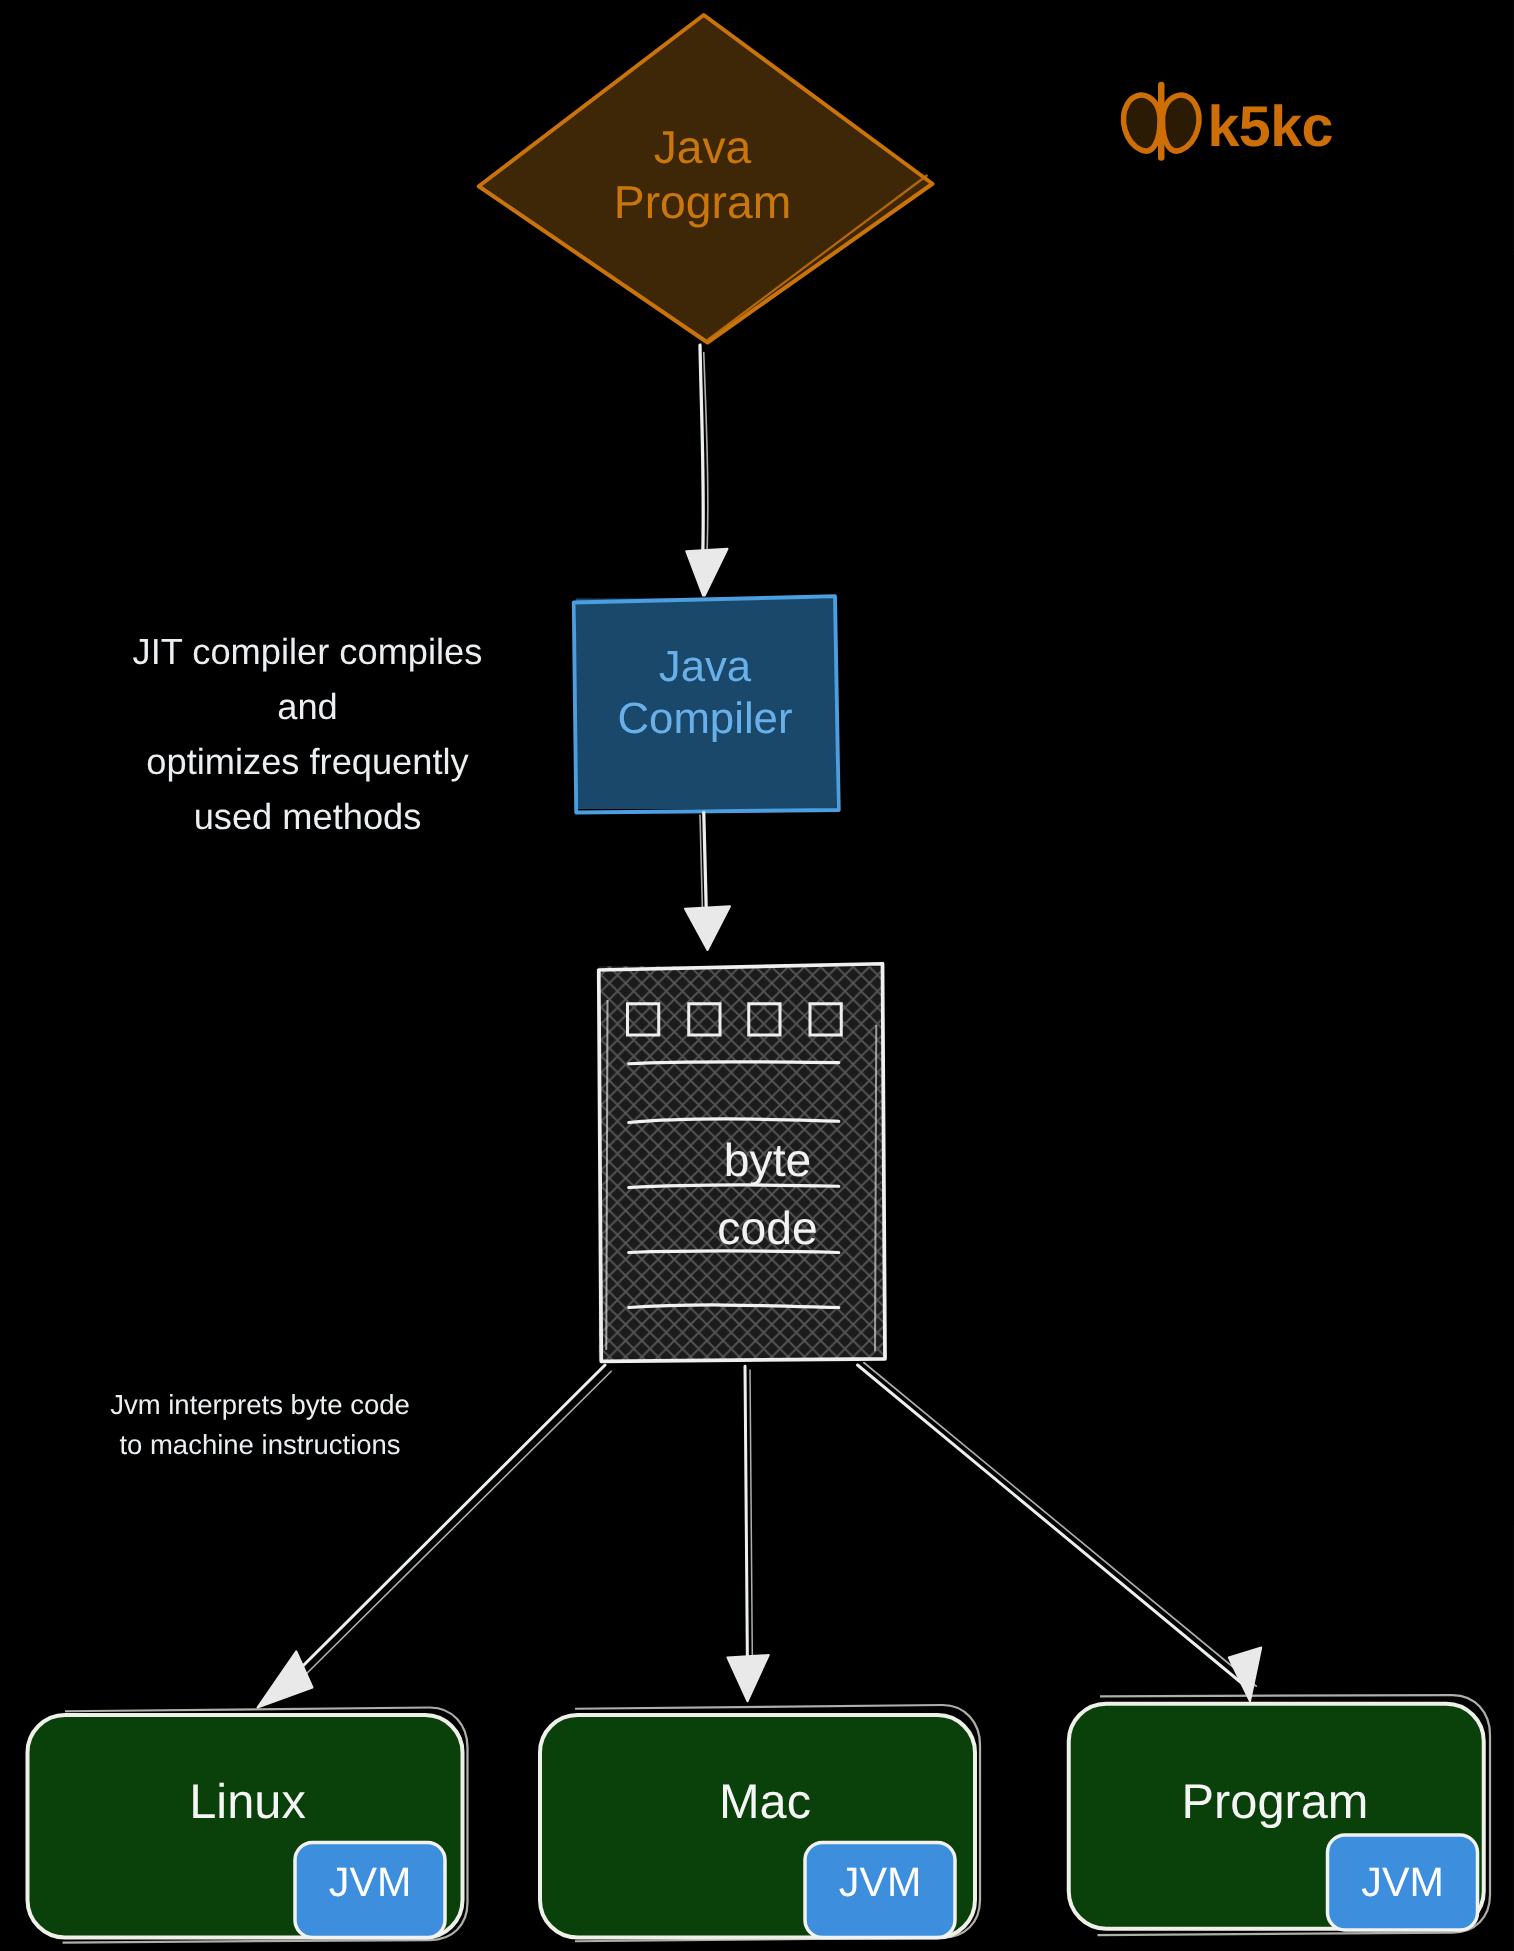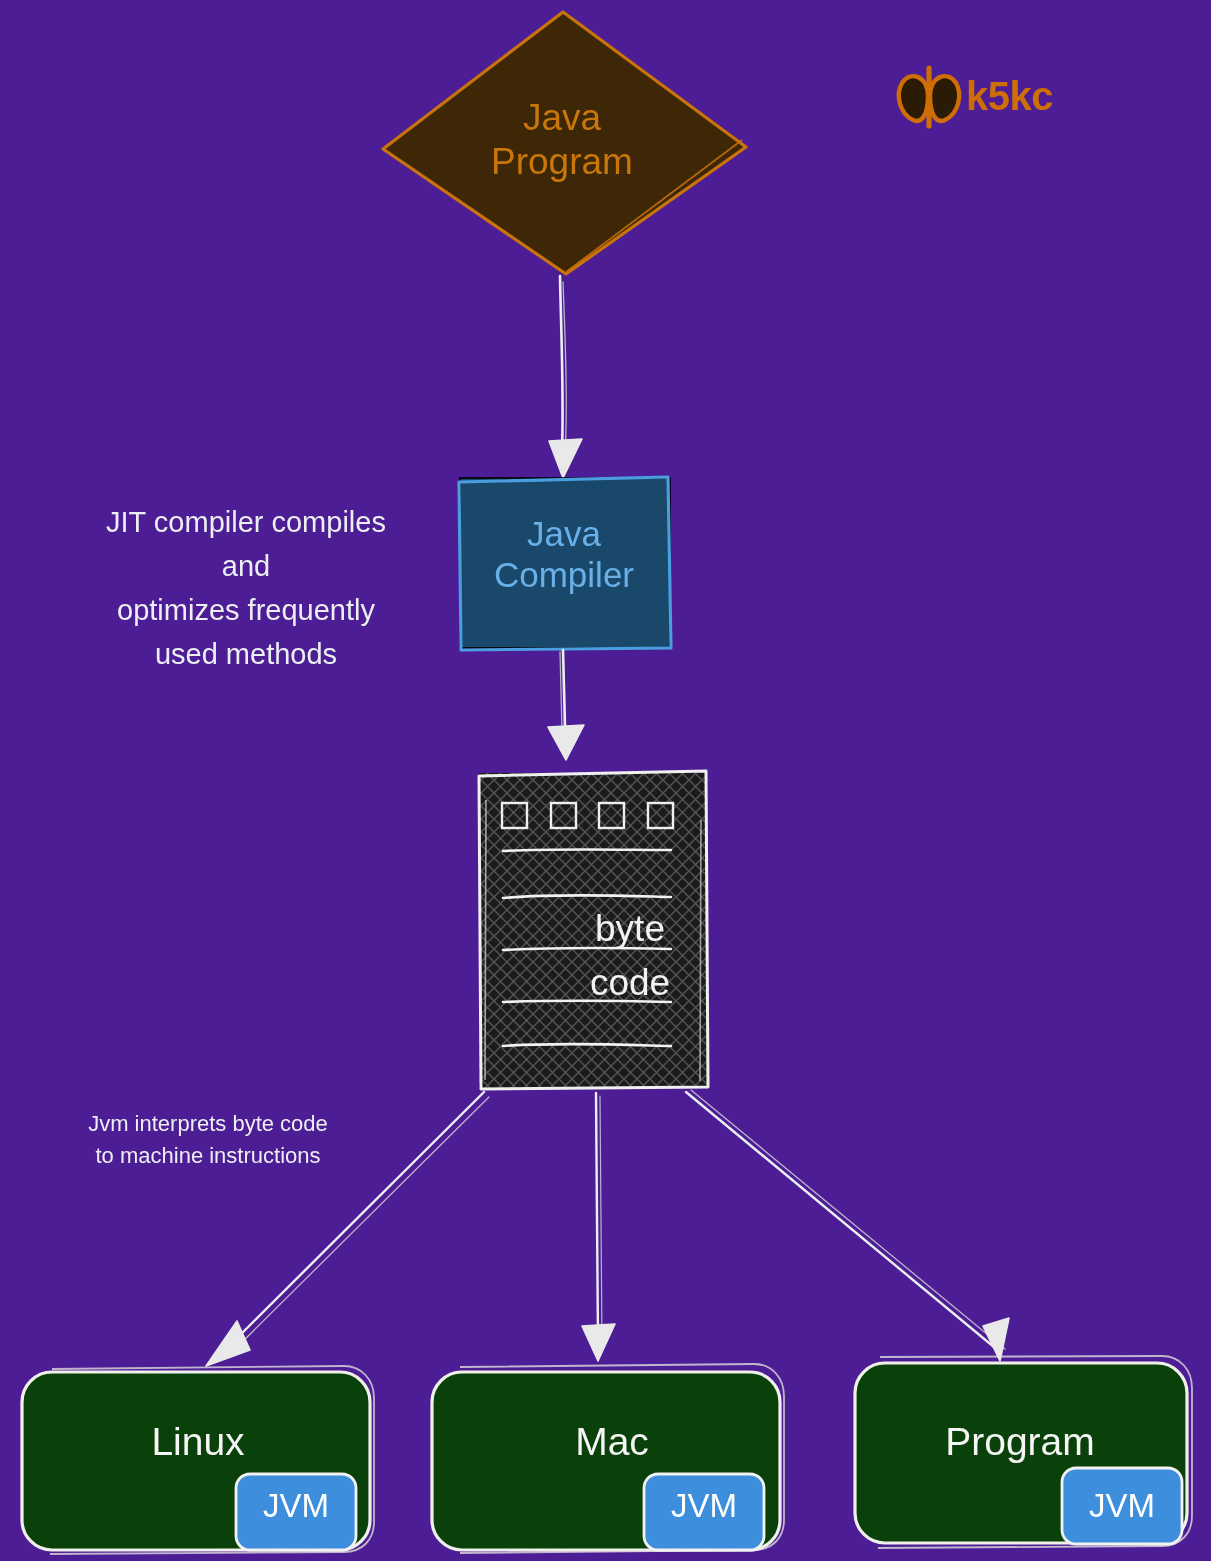--- a/index.html
+++ b/index.html
@@ -4,21 +4,21 @@
 <style>
   html, body {
     margin: 0;
     padding: 0;
     background: #121212;
   }
   #stage {
     position: relative;
     width: 1211px;
     height: 1561px;
-    background: #4c1d95;
+    background: #000000;
     overflow: hidden;
     font-family: "Liberation Sans", sans-serif;
   }
   #svg-layer {
     position: absolute;
     left: 0;
     top: 0;
     width: 1211px;
     height: 1561px;
   }
@@ -49,21 +49,20 @@
   }
 
   
   #bytecode-label {
     left: 480px;
     top: 902px;
     width: 268px;
     color: #f2f2f2;
     font-size: 37px;
     line-height: 1.46;
-    margin-left: 16px;
   }
 
   
   .annotation {
     position: absolute;
     color: #eceff1;
     text-align: center;
     white-space: pre-line;
     pointer-events: none;
   }
@@ -105,21 +104,21 @@
   #jvm-label-linux   { left: 238px; top: 1487px; width: 116px; }
   #jvm-label-mac     { left: 646px; top: 1487px; width: 116px; }
   #jvm-label-windows { left: 1064px; top: 1487px; width: 116px; }
 
   
   #brand-text {
     position: absolute;
     left: 966px;
     top: 74px;
     color: #cd6f06;
-    font-size: 40px;
+    font-size: 46px;
     font-weight: bold;
     letter-spacing: -0.5px;
   }
 </style>
 </head>
 <body>
 
 <div id="stage">
 
   <svg id="svg-layer" viewBox="0 0 1211 1561">

